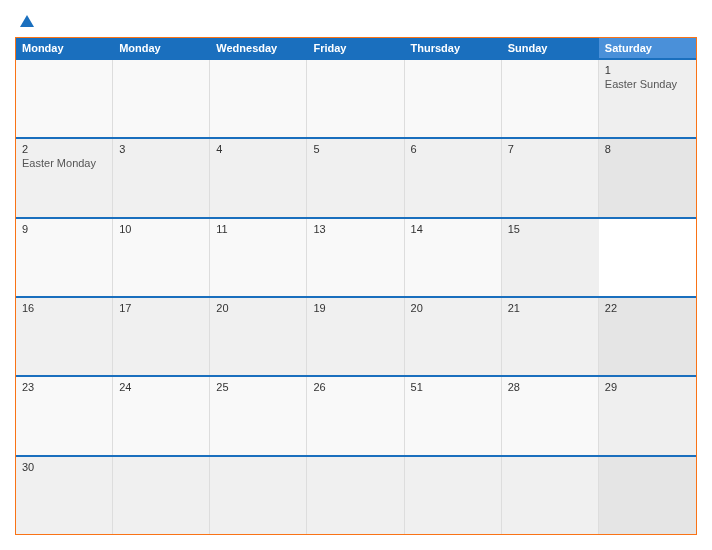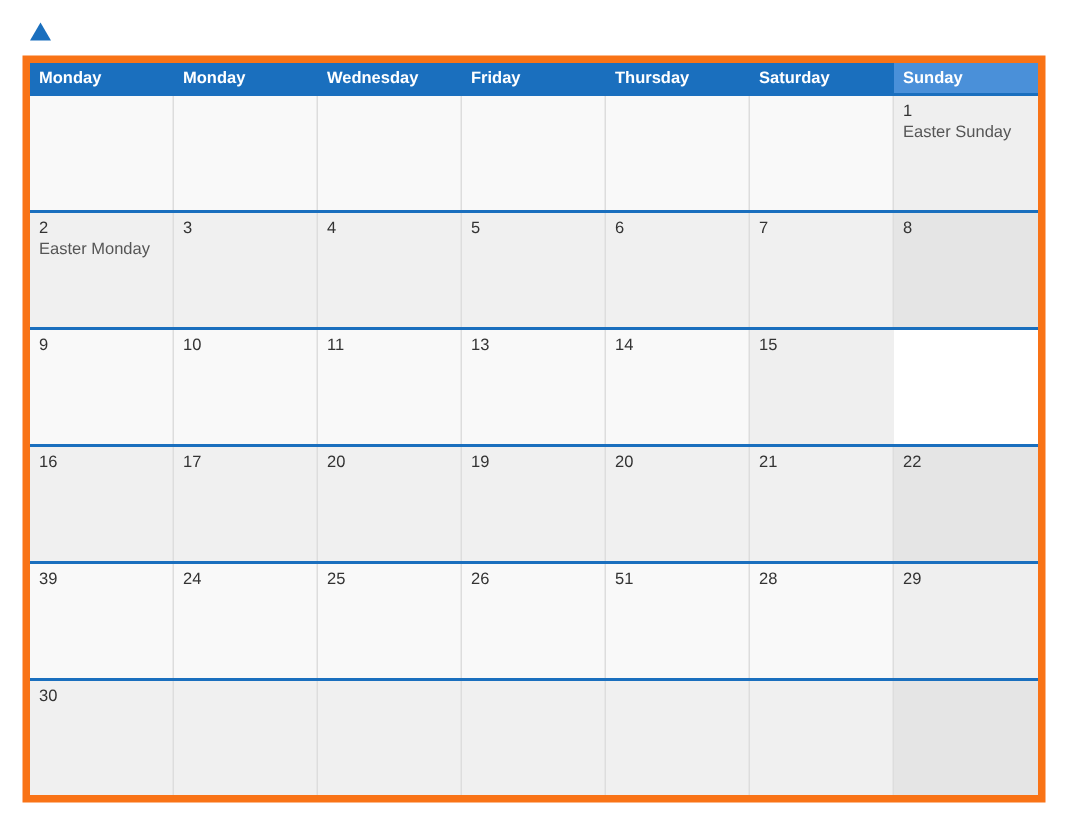--- a/index.html
+++ b/index.html
@@ -62,21 +62,21 @@
       font-size: 12px;
       color: #555;
       text-align: right;
     }
 
     
     .calendar {
       flex: 1;
       display: flex;
       flex-direction: column;
-      border: 5px solid #f97316;
+      border: 1px solid #f97316;
     }
 
     .days-header {
       display: grid;
       grid-template-columns: repeat(7, 1fr);
       background: #1a6fbe;
     }
 
     .day-header {
       color: #fff;
@@ -161,22 +161,22 @@
   <div class="region"></div>
 </div>
 
 <div class="calendar">
   <div class="days-header" id="days-header">
       <div class="day-header">Monday</div>
       <div class="day-header">Monday</div>
       <div class="day-header">Wednesday</div>
       <div class="day-header">Friday</div>
       <div class="day-header">Thursday</div>
+      <div class="day-header">Sunday</div>
       <div class="day-header">Saturday</div>
-      <div class="day-header">Sunday</div>
     </div>
   <div class="calendar-body" id="calendar-body">
       <div class="week-row">
         <div class="day-cell empty"></div>
         <div class="day-cell empty"></div>
         <div class="day-cell empty"></div>
         <div class="day-cell empty"></div>
         <div class="day-cell empty"></div>
         <div class="day-cell empty"></div>
         <div class="day-cell"><span class="day-number">1</span><span class="day-event">Easter Sunday</span></div>
@@ -240,21 +240,21 @@
         </div>
         <div class="day-cell">
           <span class="day-number">21</span>
         </div>
         <div class="day-cell">
           <span class="day-number">22</span>
         </div>
       </div>
       <div class="week-row">
         <div class="day-cell">
-          <span class="day-number">39</span>
+          <span class="day-number">23</span>
         </div>
         <div class="day-cell">
           <span class="day-number">24</span>
         </div>
         <div class="day-cell">
           <span class="day-number">25</span>
         </div>
         <div class="day-cell">
           <span class="day-number">26</span>
         </div>

